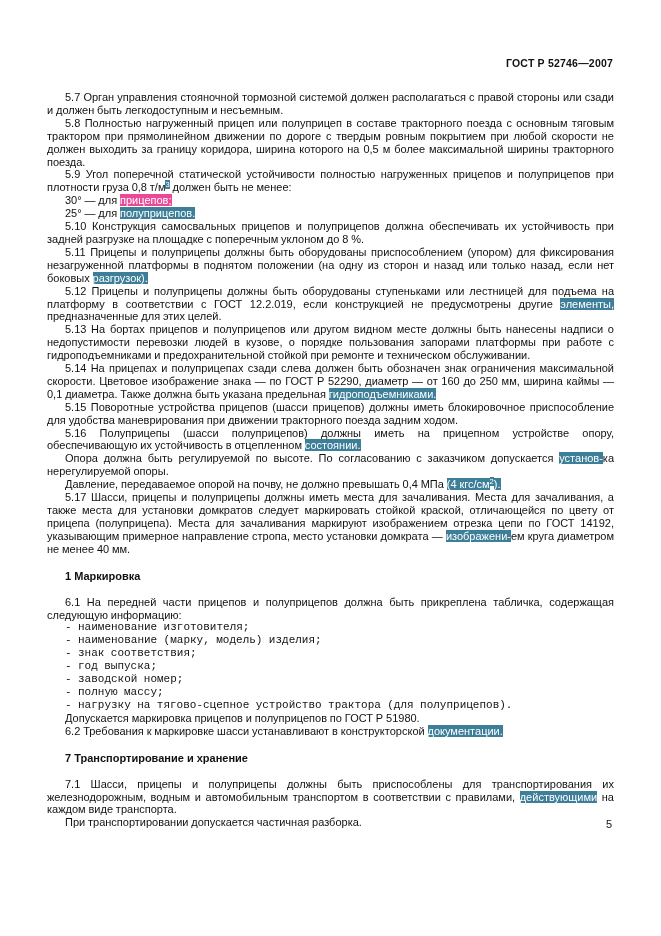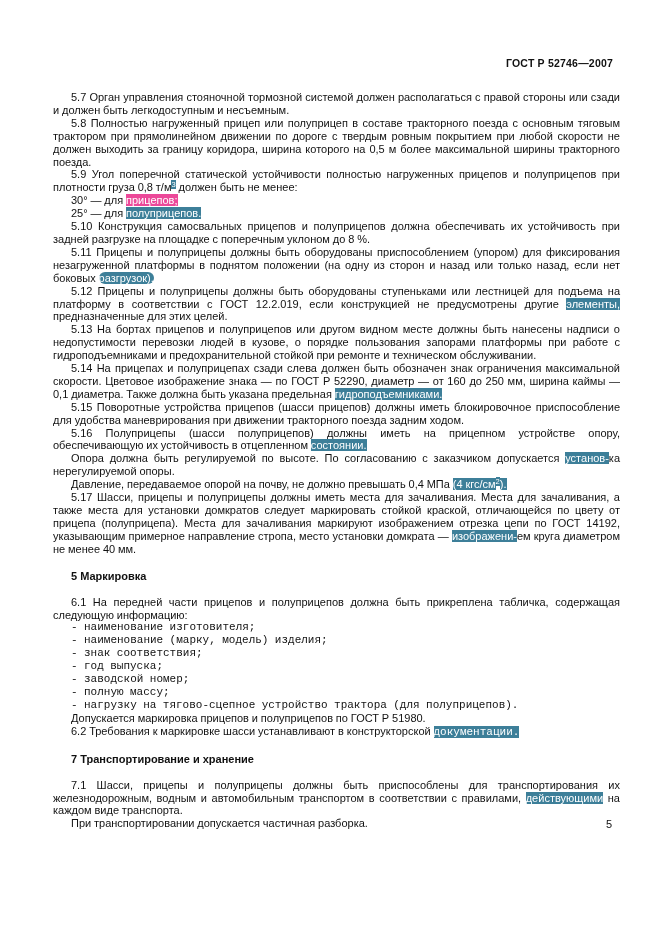--- a/index.html
+++ b/index.html
@@ -9,21 +9,21 @@
     background:#ffffff;
     font-family:"Liberation Sans", sans-serif;
     color:#111111;
     overflow:hidden;
   }
   .doc-header {
     position:absolute; top:57px; right:48px;
     font-size:10.5px; font-weight:bold; letter-spacing:0.2px;
   }
   .doc-body {
-    position:absolute; top:91px; left:53px; width:567px;
+    position:absolute; top:91px; left:47px; width:567px;
   }
   .para {
     margin:0;
     font-size:11px;
     line-height:12.9px;
     text-align:justify;
     text-indent:18px;
     word-spacing:-0.2px;
   }
   .para.li { text-align:left;font-family:Liberation Mono, monospace; }
@@ -47,38 +47,38 @@
 
 <div class="page">
   <div class="doc-header">ГОСТ Р 52746—2007</div>
   <div class="doc-body">
       <p class="para"><span>5.7 Орган управления стояночной тормозной системой должен располагаться с правой стороны или сзади и должен быть легкодоступным и несъемным.</span></p>
       <p class="para"><span>5.8 Полностью нагруженный прицеп или полуприцеп в составе тракторного поезда с основным тяговым трактором при прямолинейном движении по дороге с твердым ровным покрытием при любой скорости не должен выходить за границу коридора, ширина которого на 0,5 м более максимальной ширины тракторного поезда.</span></p>
       <p class="para"><span>5.9 Угол поперечной статической устойчивости полностью нагруженных прицепов и полуприцепов при плотности груза 0,8 т/м</span><sup class="hl" style="background-color: rgb(61, 127, 153);">3</sup><span> должен быть не менее:</span></p>
       <p class="para"><span>30° — для </span><span class="hl" style="background-color: #ec4899;">прицепов;</span></p>
       <p class="para"><span>25° — для </span><span class="hl" style="background-color: rgb(61, 127, 153);">полуприцепов.</span></p>
       <p class="para"><span>5.10 Конструкция самосвальных прицепов и полуприцепов должна обеспечивать их устойчивость при задней разгрузке на площадке с поперечным уклоном до 8 %.</span></p>
-      <p class="para"><span>5.11 Прицепы и полуприцепы должны быть оборудованы приспособлением (упором) для фиксирования незагруженной платформы в поднятом положении (на одну из сторон и назад или только назад, если нет боковых </span><span class="hl" style="background-color: rgb(61, 127, 153); border-radius: 6px;">разгрузок).</span></p>
+      <p class="para"><span>5.11 Прицепы и полуприцепы должны быть оборудованы приспособлением (упором) для фиксирования незагруженной платформы в поднятом положении (на одну из сторон и назад или только назад, если нет боковых </span><span class="hl" style="background-color: rgb(61, 127, 153);">разгрузок).</span></p>
       <p class="para"><span>5.12 Прицепы и полуприцепы должны быть оборудованы ступеньками или лестницей для подъема на платформу в соответствии с ГОСТ 12.2.019, если конструкцией не предусмотрены другие </span><span class="hl" style="background-color: rgb(61, 127, 153);">элементы,</span><span> предназначенные для этих целей.</span></p>
       <p class="para"><span>5.13 На бортах прицепов и полуприцепов или другом видном месте должны быть нанесены надписи о недопустимости перевозки людей в кузове, о порядке пользования запорами платформы при работе с гидроподъемниками и предохранительной стойкой при ремонте и техническом обслуживании.</span></p>
       <p class="para"><span>5.14 На прицепах и полуприцепах сзади слева должен быть обозначен знак ограничения максимальной скорости. Цветовое изображение знака — по ГОСТ Р 52290, диаметр — от 160 до 250 мм, ширина каймы — 0,1 диаметра. Также должна быть указана предельная </span><span class="hl" style="background-color: rgb(61, 127, 153);">гидроподъемниками.</span></p>
       <p class="para"><span>5.15 Поворотные устройства прицепов (шасси прицепов) должны иметь блокировочное приспособление для удобства маневрирования при движении тракторного поезда задним ходом.</span></p>
       <p class="para"><span>5.16 Полуприцепы (шасси полуприцепов) должны иметь на прицепном устройстве опору, обеспечивающую их устойчивость в отцепленном </span><span class="hl" style="background-color: rgb(61, 127, 153);">состоянии.</span></p>
       <p class="para"><span>Опора должна быть регулируемой по высоте. По согласованию с заказчиком допускается </span><span class="hl" style="background-color: rgb(61, 127, 153);">установ-</span><span>ка нерегулируемой опоры.</span></p>
       <p class="para"><span>Давление, передаваемое опорой на почву, не должно превышать 0,4 МПа </span><span class="hl" style="background-color: rgb(61, 127, 153);">(4 кгс/см</span><sup class="hl" style="background-color: rgb(61, 127, 153);">2</sup><span class="hl" style="background-color: rgb(61, 127, 153);">).</span></p>
       <p class="para"><span>5.17 Шасси, прицепы и полуприцепы должны иметь места для зачаливания. Места для зачаливания, а также места для установки домкратов следует маркировать стойкой краской, отличающейся по цвету от прицепа (полуприцепа). Места для зачаливания маркируют изображением отрезка цепи по ГОСТ 14192, указывающим примерное направление стропа, место установки домкрата — </span><span class="hl" style="background-color: rgb(61, 127, 153);">изображени-</span><span>ем круга диаметром не менее 40 мм.</span></p>
-      <div class="heading">5 Маркировка</div>
+      <div class="heading">1 Маркировка</div>
       <p class="para"><span>6.1 На передней части прицепов и полуприцепов должна быть прикреплена табличка, содержащая следующую информацию:</span></p>
       <p class="para li"><span>- наименование изготовителя;</span></p>
       <p class="para li"><span>- наименование (марку, модель) изделия;</span></p>
       <p class="para li"><span>- знак соответствия;</span></p>
       <p class="para li"><span>- год выпуска;</span></p>
       <p class="para li"><span>- заводской номер;</span></p>
       <p class="para li"><span>- полную массу;</span></p>
       <p class="para li"><span>- нагрузку на тягово-сцепное устройство трактора (для полуприцепов).</span></p>
       <p class="para"><span>Допускается маркировка прицепов и полуприцепов по ГОСТ Р 51980.</span></p>
-      <p class="para"><span>6.2 Требования к маркировке шасси устанавливают в конструкторской </span><span class="hl" style="background-color: rgb(61, 127, 153); font-family: Liberation Mono, monospace;">документации.</span></p>
+      <p class="para"><span>6.2 Требования к маркировке шасси устанавливают в конструкторской </span><span class="hl" style="background-color: rgb(61, 127, 153);">документации.</span></p>
       <div class="heading">7 Транспортирование и хранение</div>
       <p class="para"><span>7.1 Шасси, прицепы и полуприцепы должны быть приспособлены для транспортирования их железнодорожным, водным и автомобильным транспортом в соответствии с правилами, </span><span class="hl" style="background-color: rgb(61, 127, 153);">действующими</span><span> на каждом виде транспорта.</span></p>
       <p class="para"><span>При транспортировании допускается частичная разборка.</span></p>
     </div>
   <div class="page-number">5</div>
 </div>
 
 </body></html>

